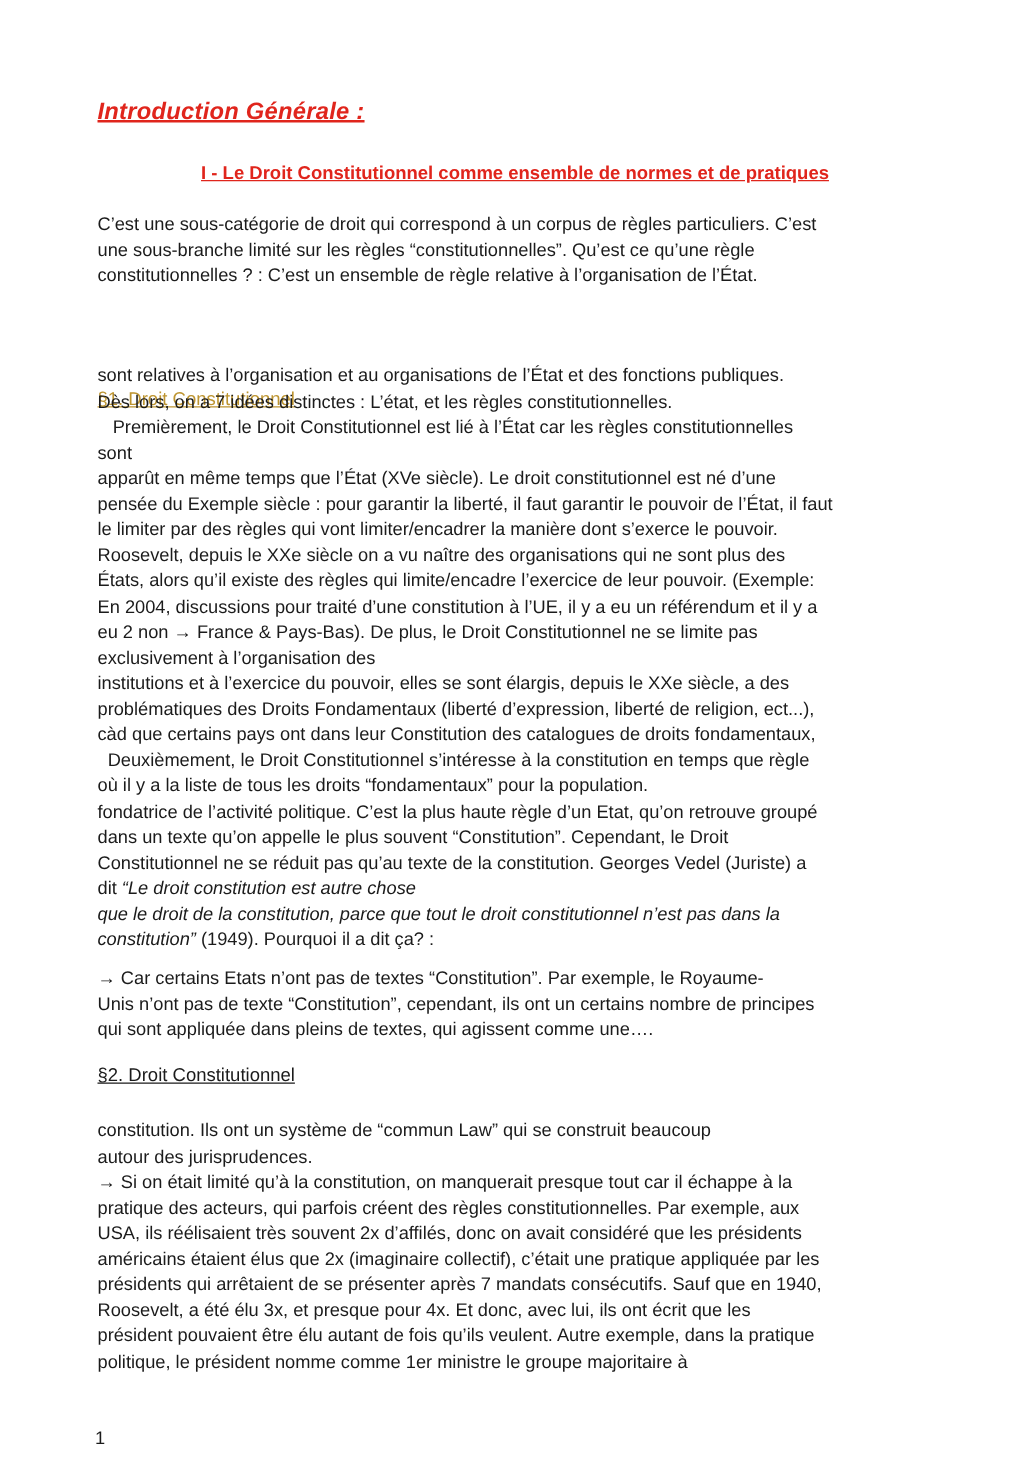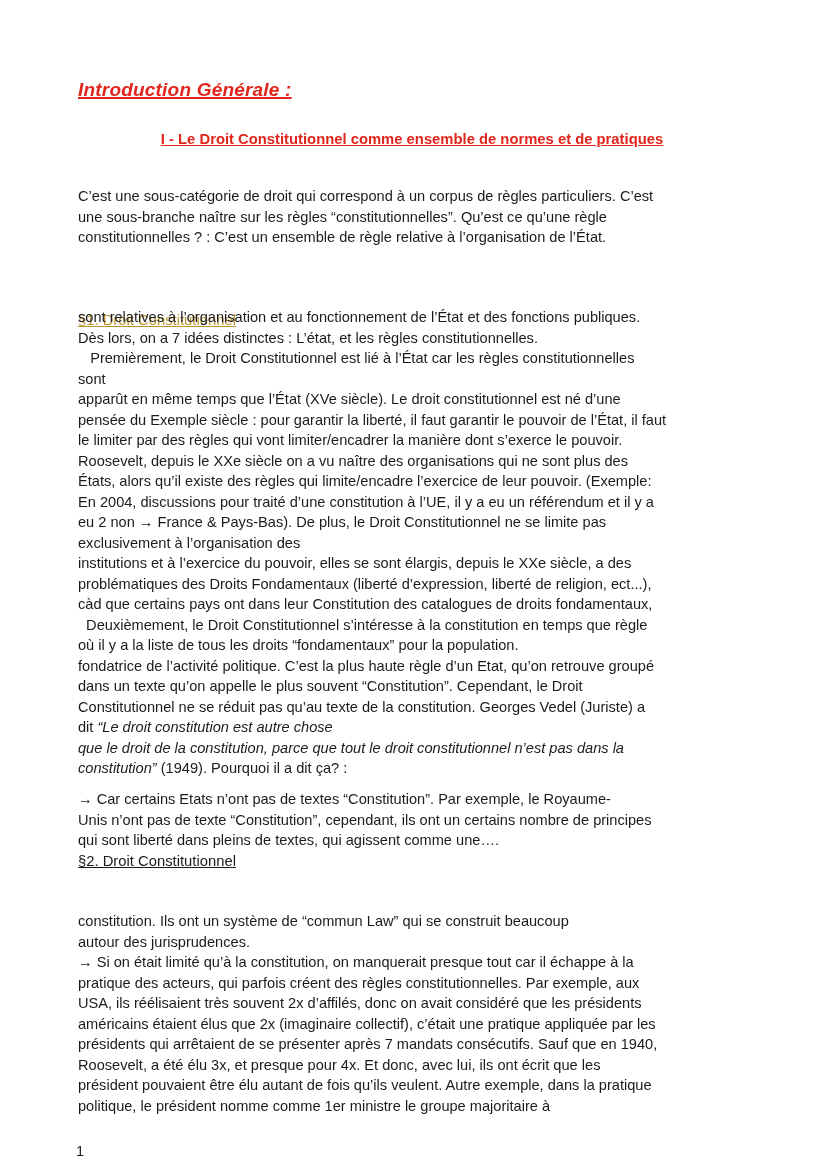--- a/index.html
+++ b/index.html
@@ -62,21 +62,20 @@
   }
   .sub-plain {
     top: 853px;
     font-weight: normal;
     color: inherit;
   }
   .para {
     position: absolute;
     left: 0;
     width: 100%;
-    margin-top: 16px;
   }
   .para-1 { top: 170px; }
   .para-2 { top: 291px; }
   .para-3 { top: 773px; }
   .para-4 { top: 895px; }
   .line {
     font-size: 14.6px;
     line-height: 20.5px;
     white-space: pre;
   }
@@ -93,28 +92,28 @@
 <body>
 
 <div class="doc-page" style="--red: #e0251c; --gold: #bd9430; --body: #1b1b1b; --background: #ffffff;">
   <div class="content">
     <h1 class="title">Introduction Générale :</h1>
 
     <h2 class="section-heading">I - Le Droit Constitutionnel comme ensemble de normes et de pratiques</h2>
 
     <div class="para para-1">
         <div class="line"><span>C’est une sous-catégorie de droit qui correspond à un corpus de règles particuliers. C’est</span></div>
-        <div class="line"><span>une sous-branche naître sur les règles “constitutionnelles”. Qu’est ce qu’une règle</span></div>
+        <div class="line"><span>une sous-branche limité sur les règles “constitutionnelles”. Qu’est ce qu’une règle</span></div>
         <div class="line"><span>constitutionnelles ? : C’est un ensemble de règle relative à l’organisation de l’État.</span></div>
       </div>
 
     <h3 class="sub sub-gold">§1. Droit Constitutionnel</h3>
 
     <div class="para para-2">
-        <div class="line"><span>sont relatives à l’organisation et au fonctionnement de l’État et des fonctions publiques.</span></div>
+        <div class="line"><span>sont relatives à l’organisation et au organisations de l’État et des fonctions publiques.</span></div>
         <div class="line"><span>Dès lors, on a 7 idées distinctes : L’état, et les règles constitutionnelles.</span></div>
         <div class="line"><span>   Premièrement, le Droit Constitutionnel est lié à l’État car les règles constitutionnelles</span></div>
         <div class="line"><span>sont</span></div>
         <div class="line"><span>apparût en même temps que l’État (XVe siècle). Le droit constitutionnel est né d’une</span></div>
         <div class="line"><span>pensée du Exemple siècle : pour garantir la liberté, il faut garantir le pouvoir de l’État, il faut</span></div>
         <div class="line"><span>le limiter par des règles qui vont limiter/encadrer la manière dont s’exerce le pouvoir.</span></div>
         <div class="line"><span>Roosevelt, depuis le XXe siècle on a vu naître des organisations qui ne sont plus des</span></div>
         <div class="line"><span>États, alors qu’il existe des règles qui limite/encadre l’exercice de leur pouvoir. (Exemple:</span></div>
         <div class="line"><span>En 2004, discussions pour traité d’une constitution à l’UE, il y a eu un référendum et il y a</span></div>
         <div class="line"><span>eu 2 non → France &amp; Pays-Bas). De plus, le Droit Constitutionnel ne se limite pas</span></div>
@@ -128,21 +127,21 @@
         <div class="line"><span>dans un texte qu’on appelle le plus souvent “Constitution”. Cependant, le Droit</span></div>
         <div class="line"><span>Constitutionnel ne se réduit pas qu’au texte de la constitution. Georges Vedel (Juriste) a</span></div>
         <div class="line"><span>dit </span><span class="italic">“Le droit constitution est autre chose</span></div>
         <div class="line"><span class="italic">que le droit de la constitution, parce que tout le droit constitutionnel n’est pas dans la</span></div>
         <div class="line"><span class="italic">constitution”</span><span> (1949). Pourquoi il a dit ça? :</span></div>
       </div>
 
     <div class="para para-3">
         <div class="line"><span>→ Car certains Etats n’ont pas de textes “Constitution”. Par exemple, le Royaume-</span></div>
         <div class="line"><span>Unis n’ont pas de texte “Constitution”, cependant, ils ont un certains nombre de principes</span></div>
-        <div class="line"><span>qui sont liberté dans pleins de textes, qui agissent comme une….</span></div>
+        <div class="line"><span>qui sont appliquée dans pleins de textes, qui agissent comme une….</span></div>
       </div>
 
     <h3 class="sub sub-plain">§2. Droit Constitutionnel</h3>
 
     <div class="para para-4">
         <div class="line"><span>constitution. Ils ont un système de “commun Law” qui se construit beaucoup</span></div>
         <div class="line"><span>autour des jurisprudences.</span></div>
         <div class="line"><span>→ Si on était limité qu’à la constitution, on manquerait presque tout car il échappe à la</span></div>
         <div class="line"><span>pratique des acteurs, qui parfois créent des règles constitutionnelles. Par exemple, aux</span></div>
         <div class="line"><span>USA, ils réélisaient très souvent 2x d’affilés, donc on avait considéré que les présidents</span></div>

